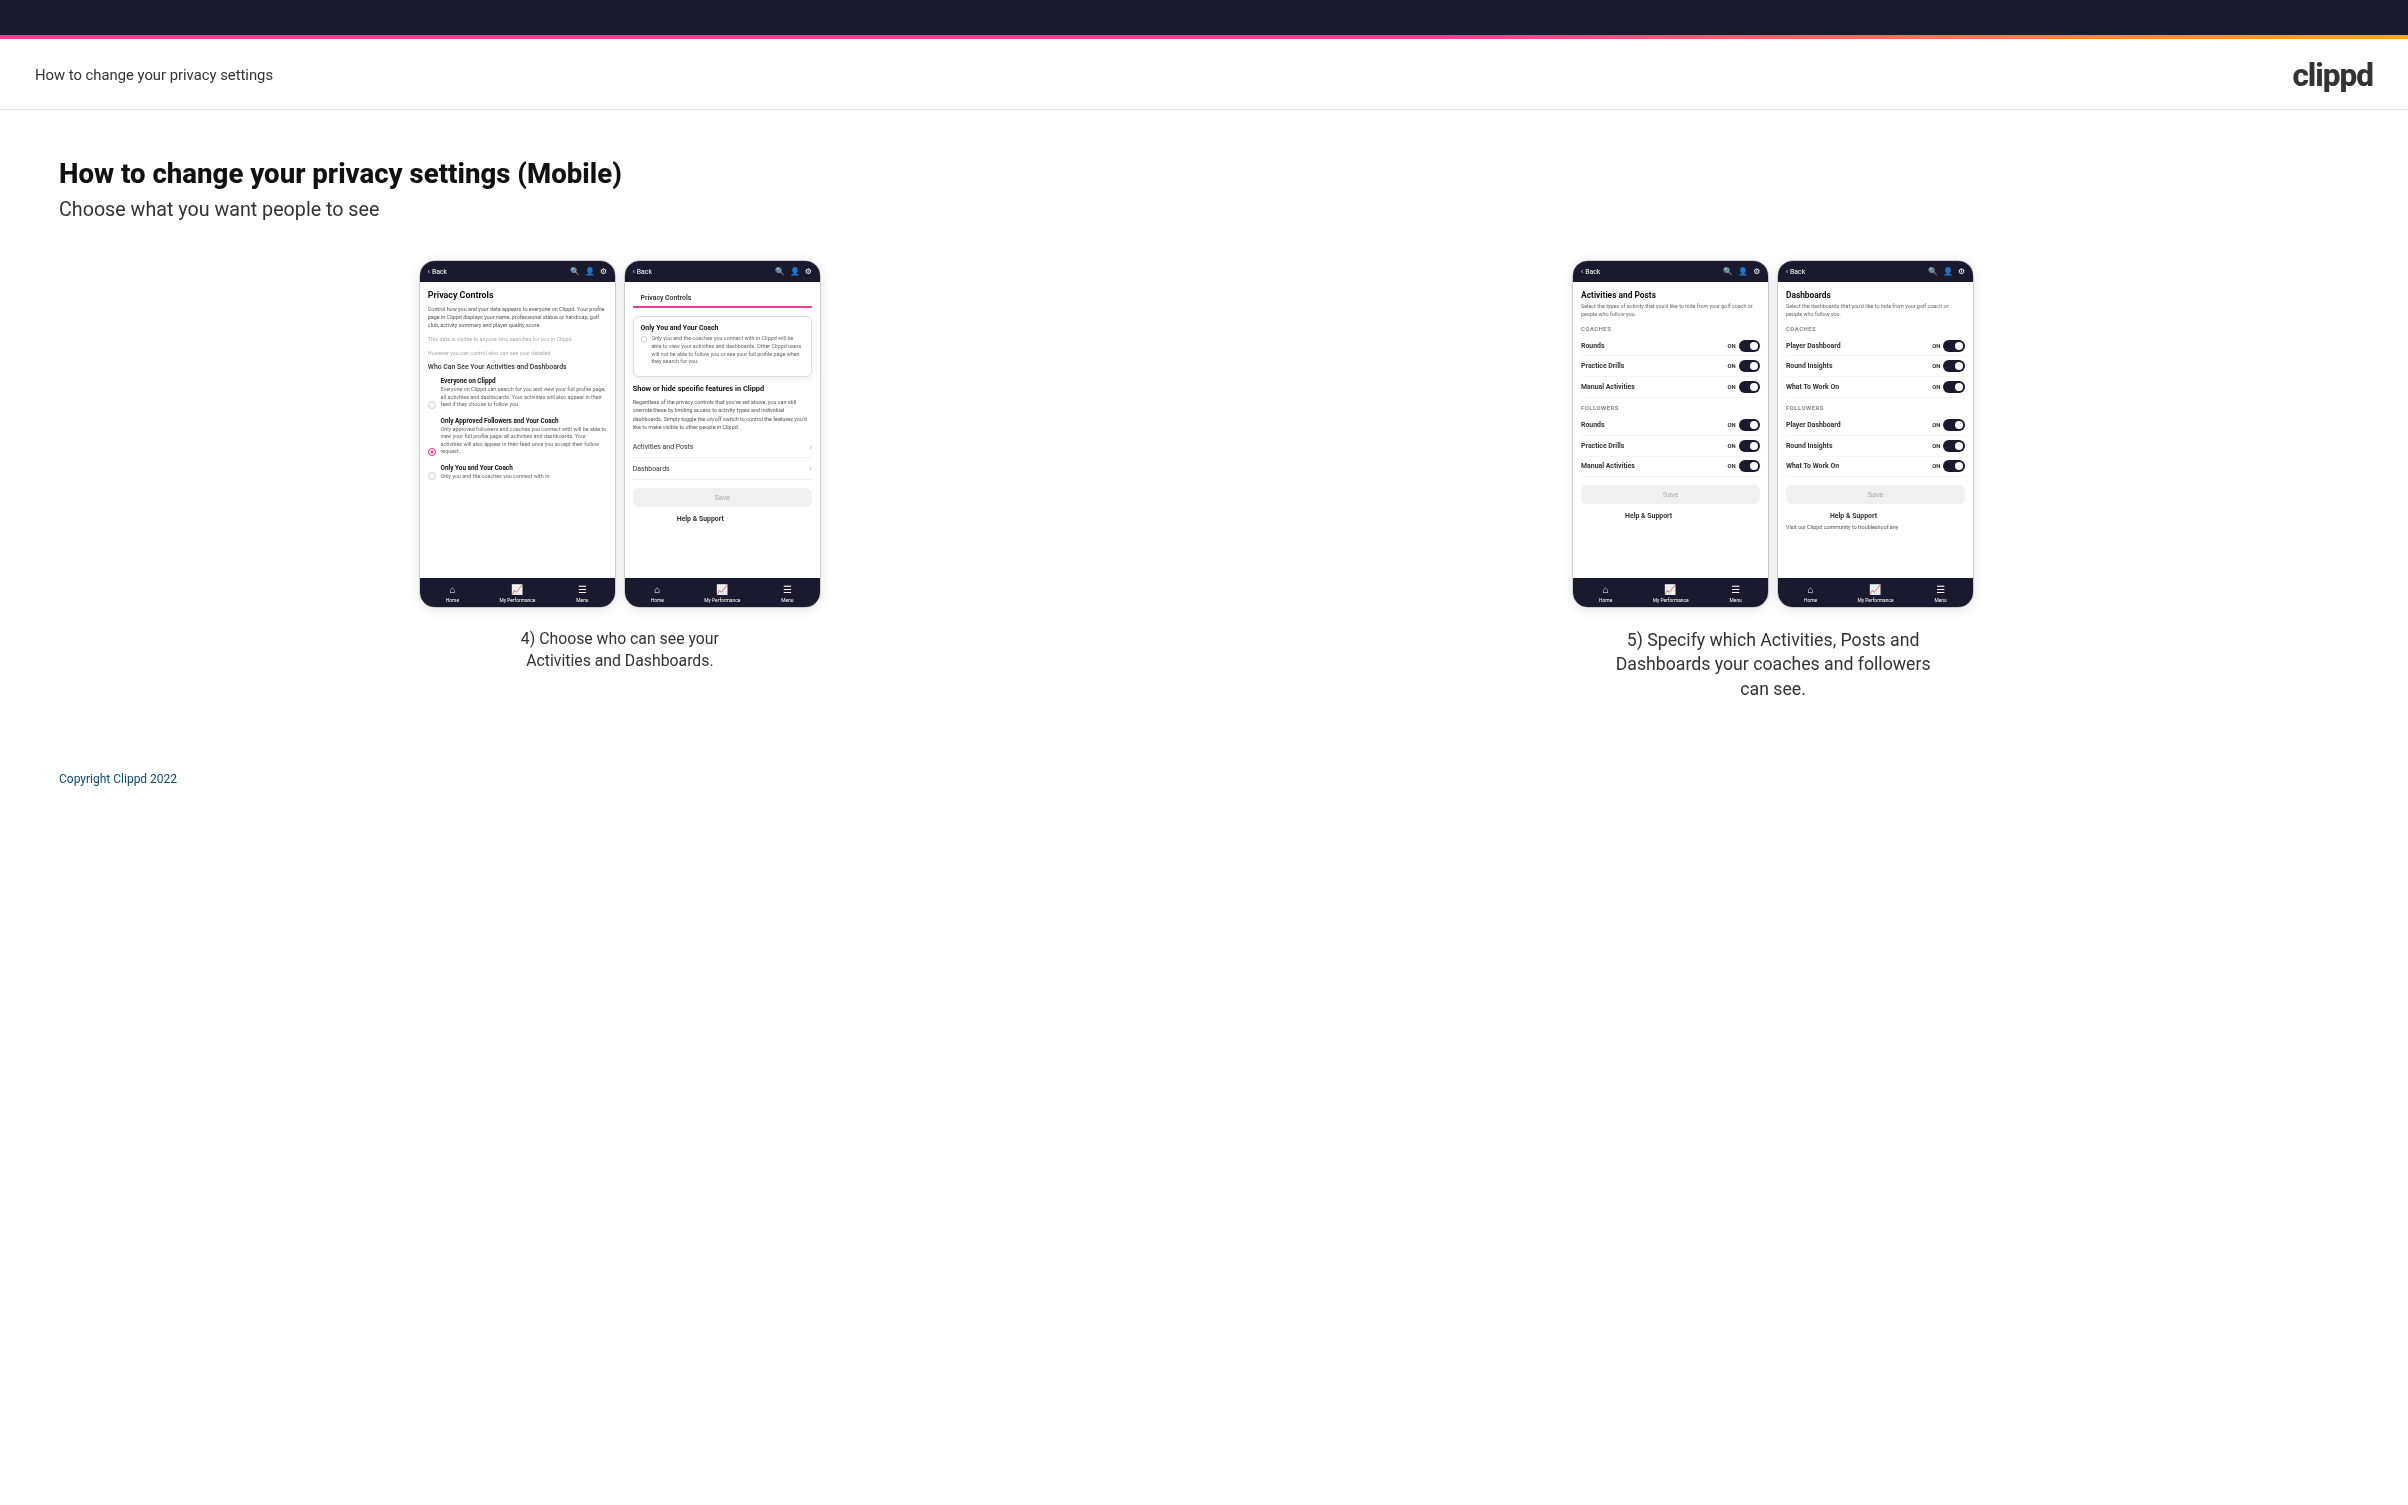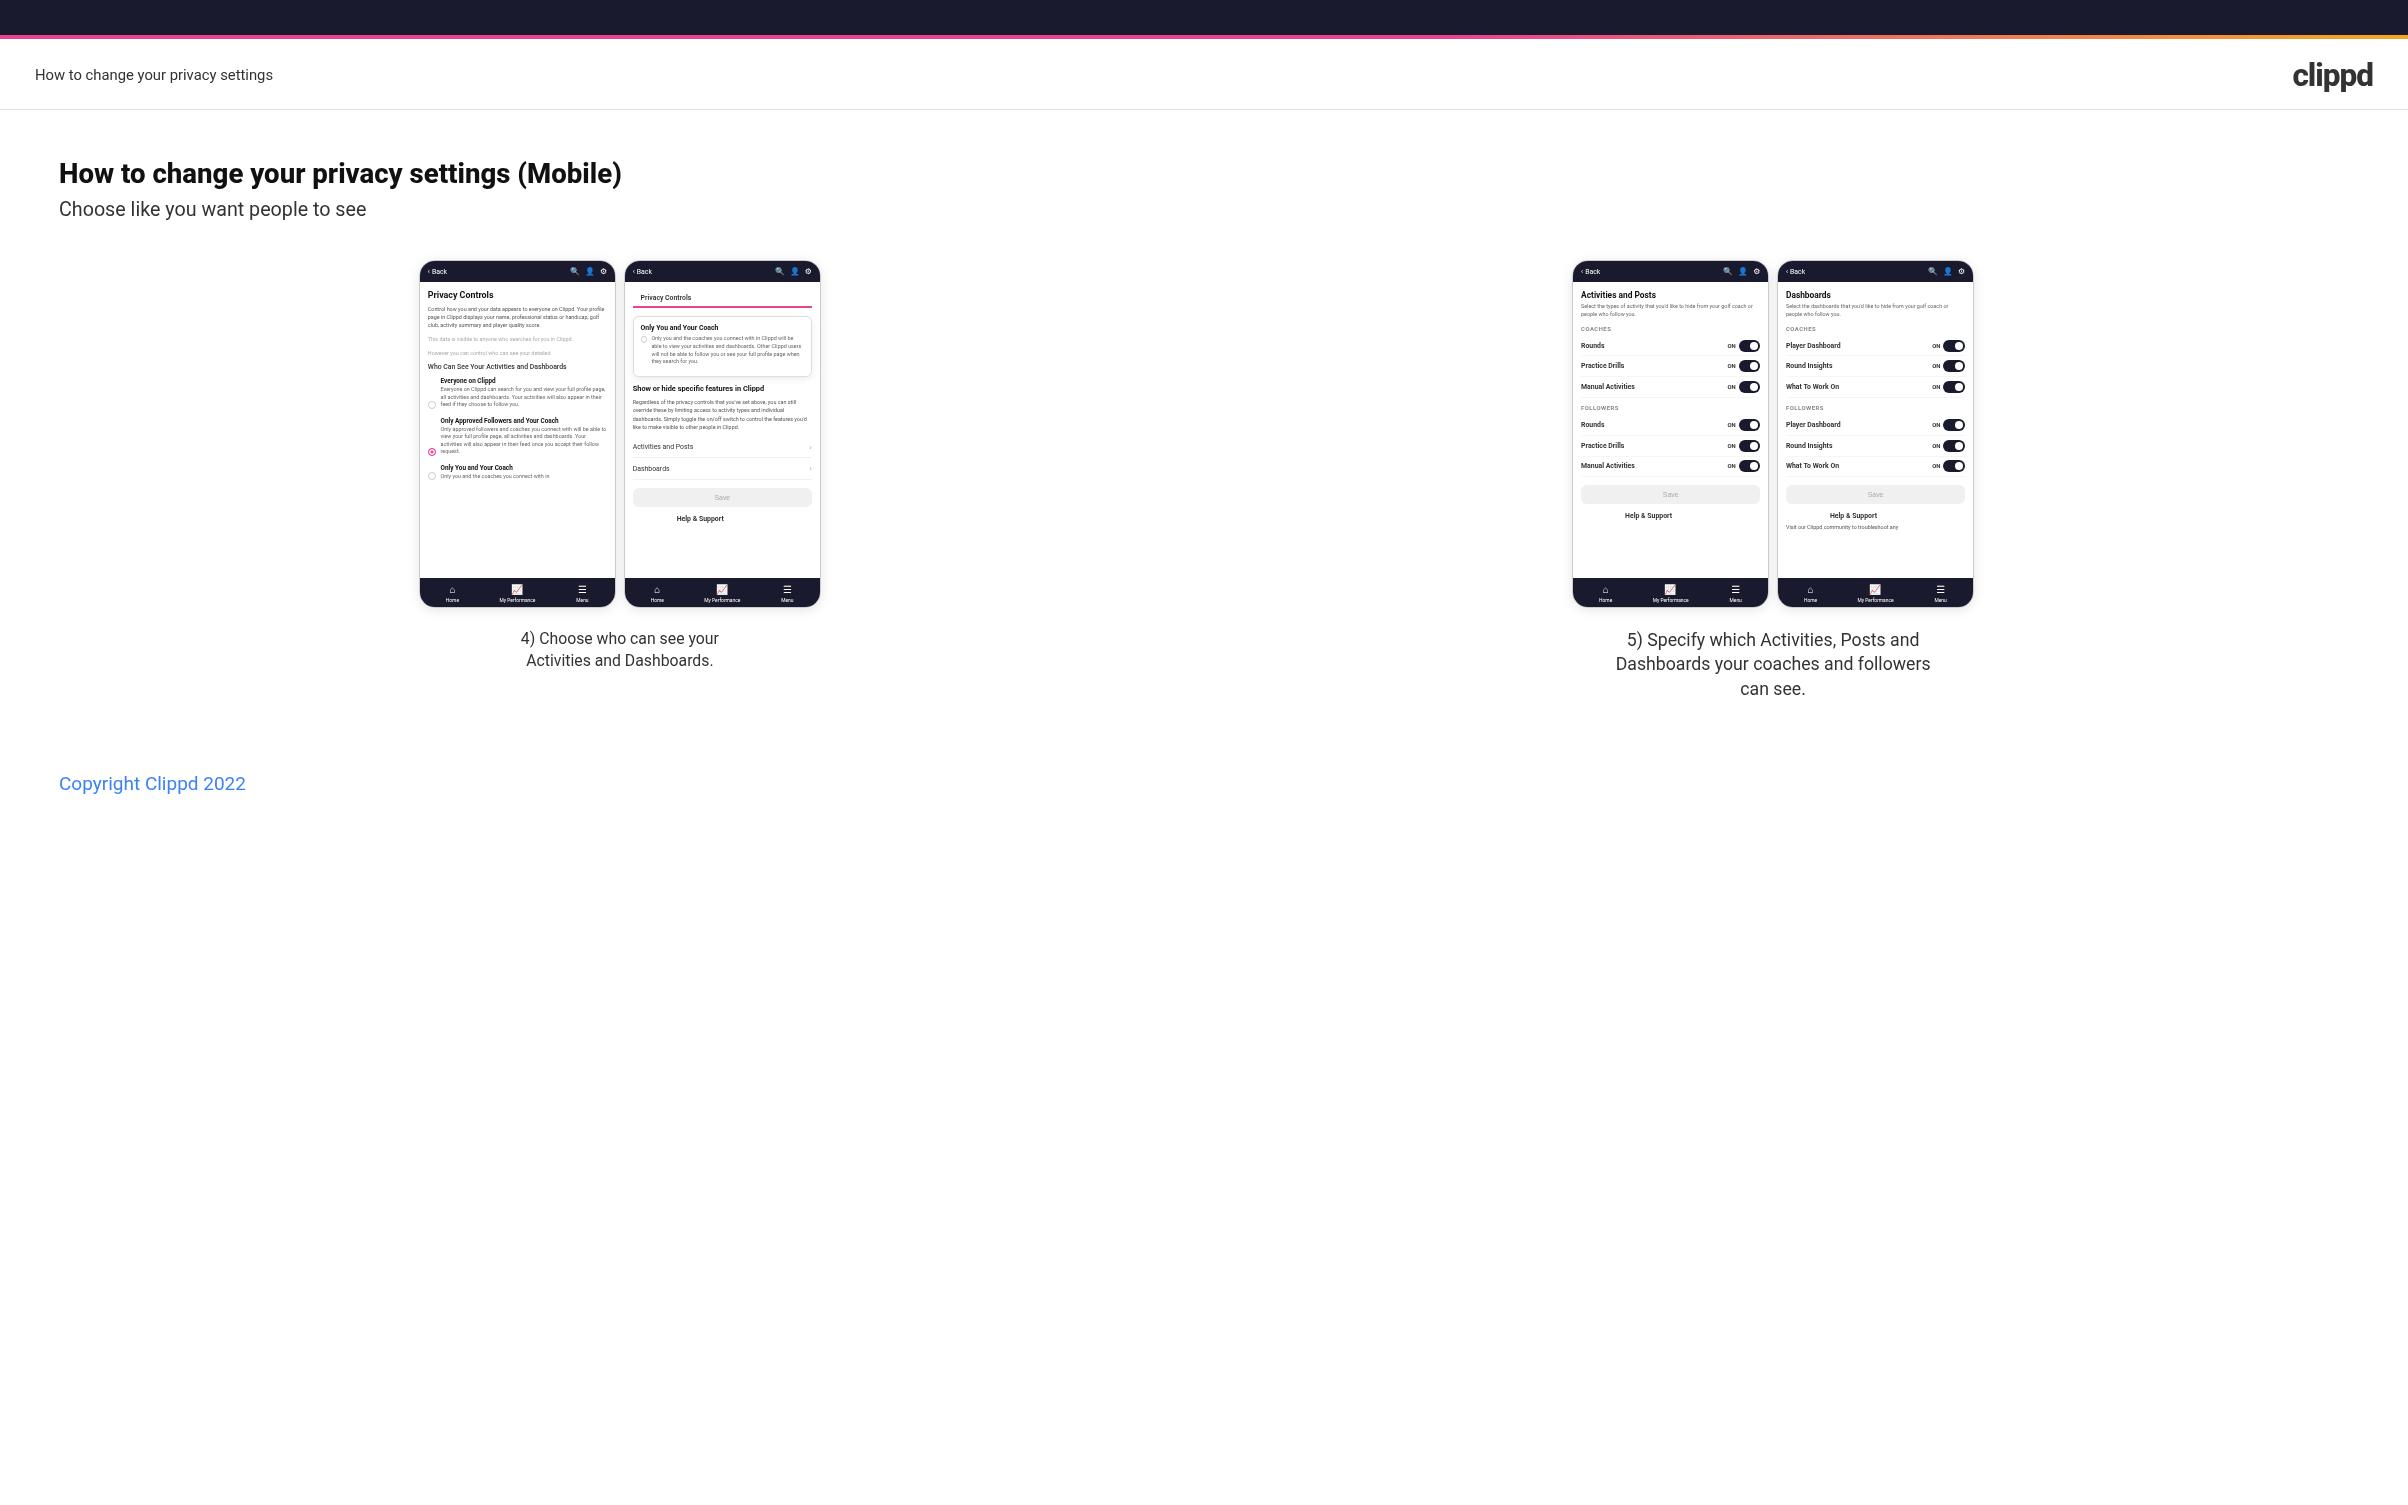--- a/index.html
+++ b/index.html
@@ -363,22 +363,22 @@
       line-height: 1.4;
     }
     .caption.large {
       font-size: 17.7px;
       max-width: 335px;
     }
 
     
     .footer {
       padding: 31.5px 59px;
-      font-size: 19px;
-      color: #3b82f6;
+      font-size: 12px;
+      color: #0c4a6e;
     }
 
     
     .double-mockup {
       display: flex;
       gap: 7.9px;
     }
 
   </style>
 </head>
@@ -389,21 +389,21 @@
 
 <div class="header" style="margin-top:3.9px;">
   <span class="header-title">How to change your privacy settings</span>
   <span class="logo">
     <span>clippd</span>
   </span>
 </div>
 
 <div class="main">
   <div class="page-title">How to change your privacy settings (Mobile)</div>
-  <div class="page-subtitle">Choose like you want people to see</div>
+  <div class="page-subtitle">Choose what you want people to see</div>
 
   <div class="mockup-grid">
 
     <div class="mockup-section">
       <div class="double-mockup">
 
         <div class="phone-mockup">
           <div class="phone-header">
             <div class="phone-header-back">
               <span>‹</span>

